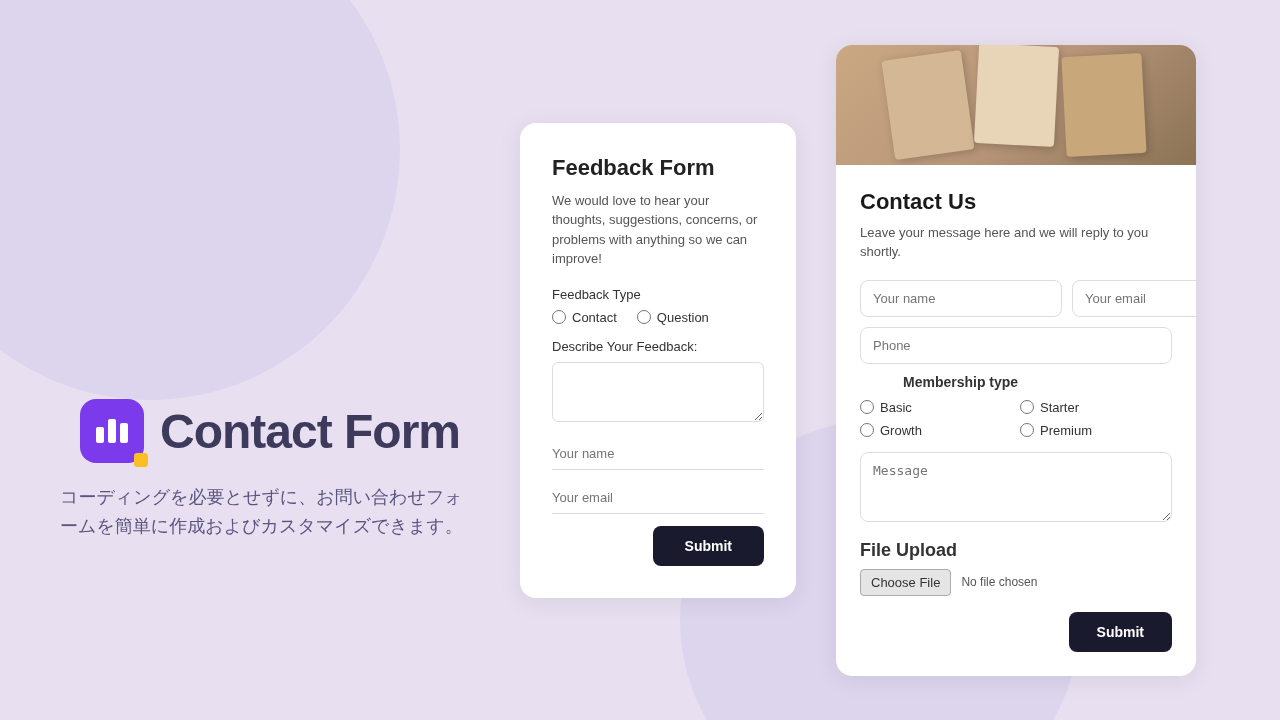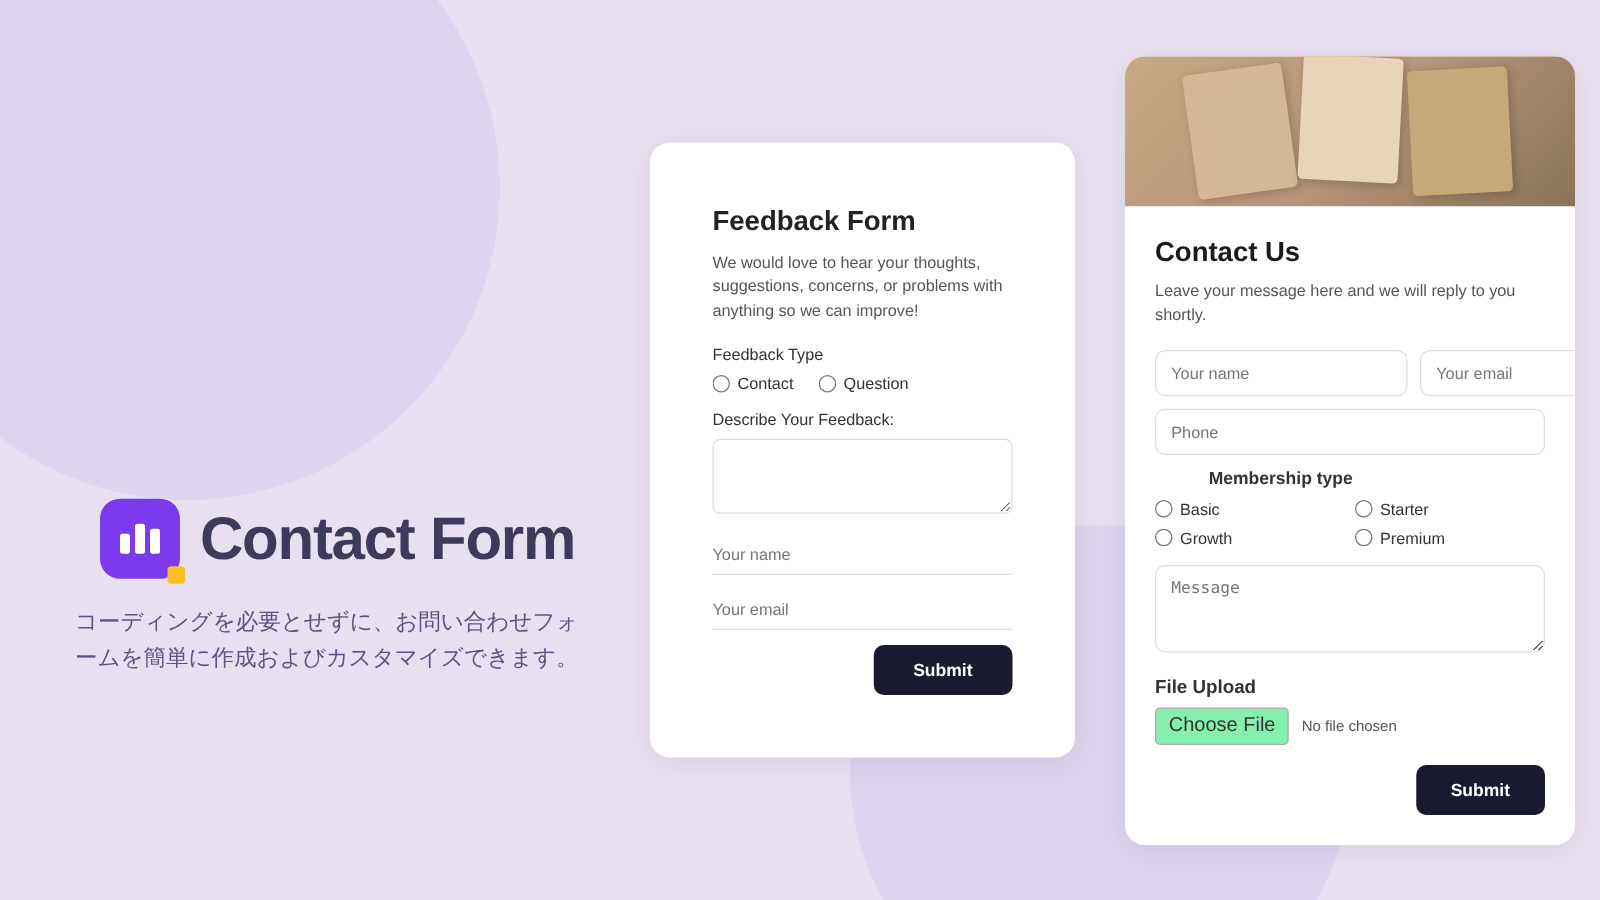--- a/index.html
+++ b/index.html
@@ -98,22 +98,22 @@
       font-size: 18px;
       color: #5a5580;
       line-height: 1.6;
       max-width: 420px;
     }
 
     
     .feedback-card {
       background: white;
       border-radius: 16px;
-      padding: 50px;
-      width: 340px;
+      padding: 32px;
+      width: 276px;
       flex-shrink: 0;
       box-shadow: 0 4px 24px rgba(0,0,0,0.08);
       align-self: center;
     }
 
     .feedback-title {
       font-size: 22px;
       font-weight: 700;
       color: #222;
       margin-bottom: 10px;
@@ -313,40 +313,40 @@
       padding: 10px 12px;
       font-size: 13px;
       color: #999;
       resize: vertical;
       min-height: 70px;
       outline: none;
       margin-bottom: 14px;
     }
 
     .file-upload-label {
-      font-size: 15px;
+      font-size: 18px;
       font-weight: 600;
       color: #333;
       margin-bottom: 8px;
       display: block;
     }
 
     .file-upload-row {
       display: flex;
       align-items: center;
       gap: 10px;
       margin-bottom: 16px;
     }
 
     .choose-file-btn {
-      background: #86efac;
+      background: #e5e5e5;
       border: 1px solid #aaa;
       border-radius: 4px;
       padding: 5px 10px;
-      font-size: 16px;
+      font-size: 13px;
       color: #333;
       cursor: pointer;
     }
 
     .file-name-text {
       font-size: 12px;
       color: #555;
       text-align: center;
     }
 

